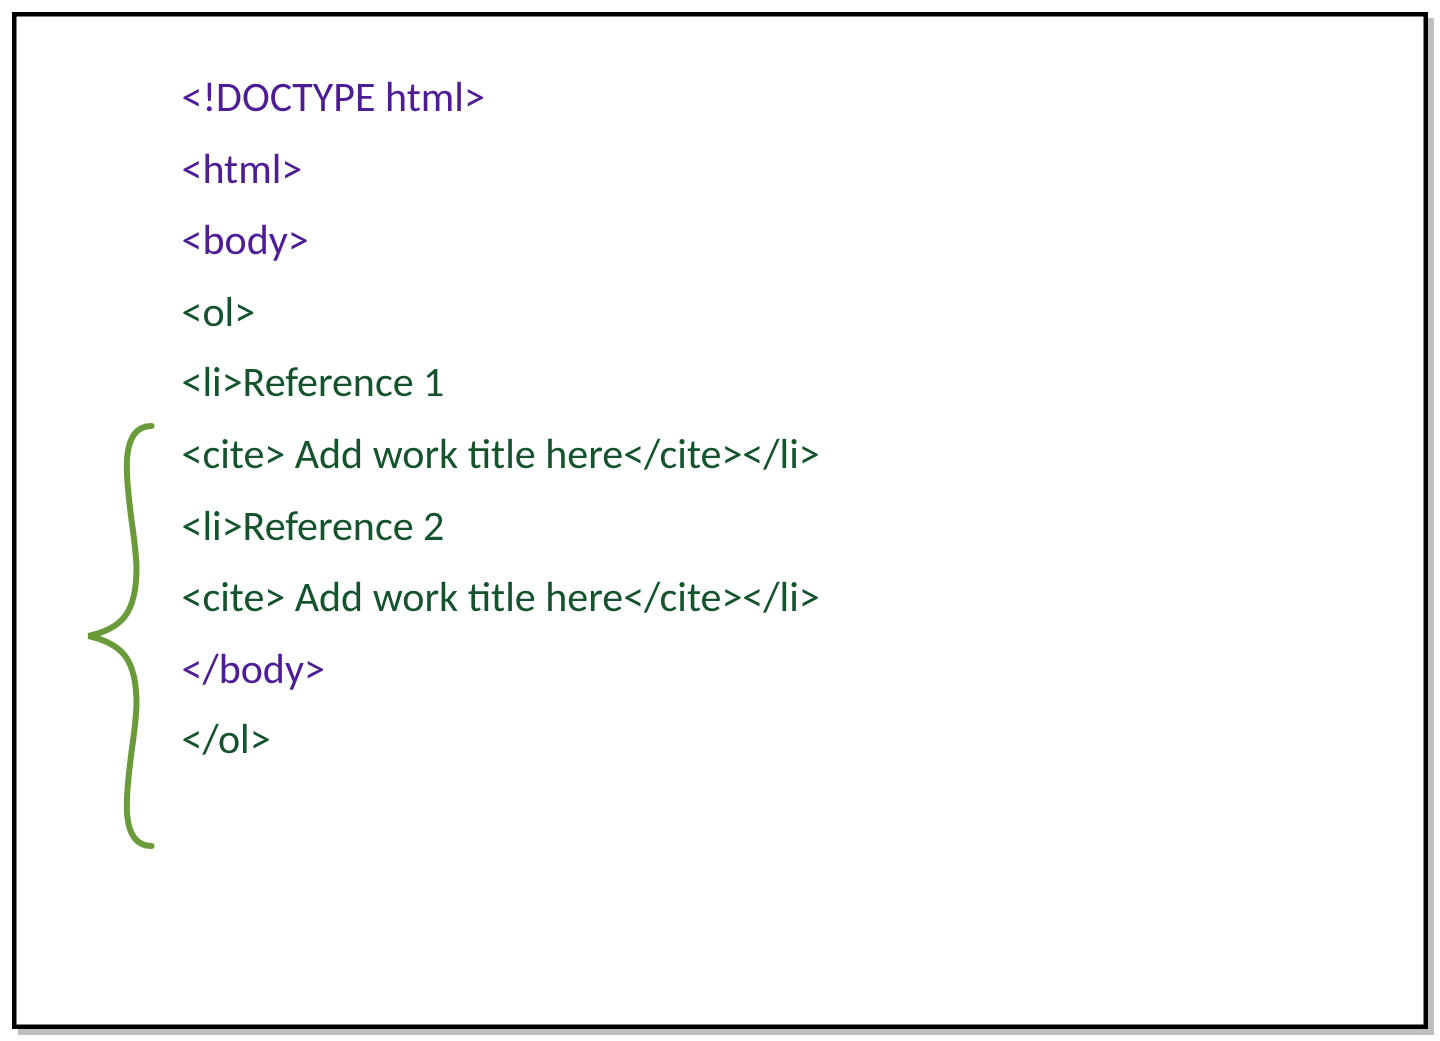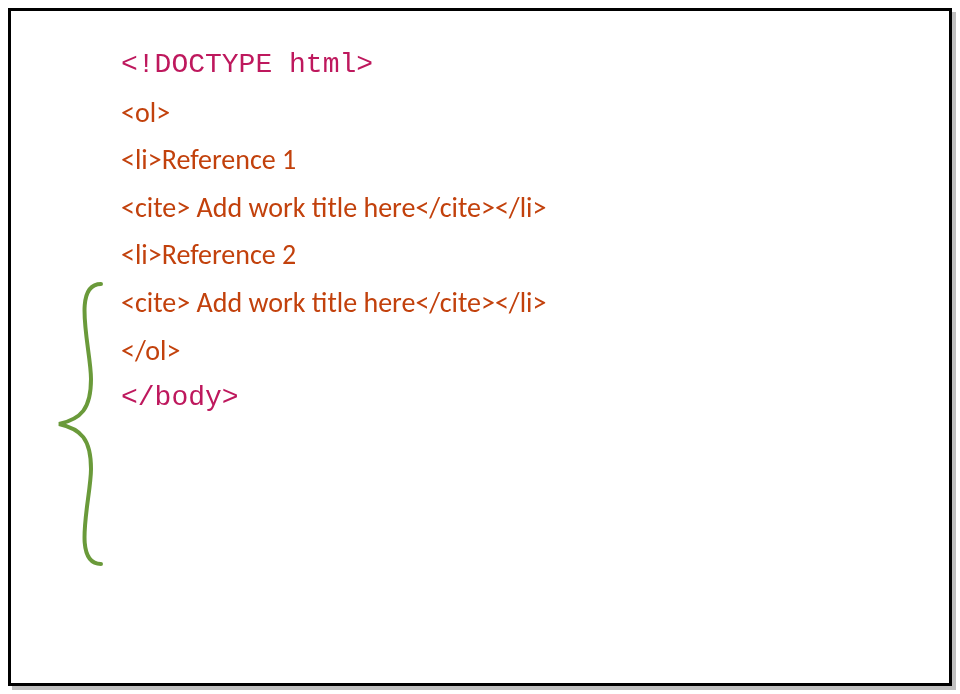--- a/index.html
+++ b/index.html
@@ -30,25 +30,24 @@
       position: relative;
       padding-left: 60px;
     }
     .line {
       font-size: 28px;
       line-height: 1.7;
       font-family: Calibri, "Segoe UI", Arial, sans-serif;
       white-space: nowrap;
     }
     .black {
-      color: #be185d;
-      font-family: Liberation Mono, monospace;
+      color: #4c1d95;
     }
     .green {
-      color: #c2410c;
+      color: #14532d;
     }
     .brace-svg {
       position: absolute;
       left: -10px;
       top: 238px;
       width: 60px;
       height: 290px;
     }
     .brace-svg path {
       stroke: #6a9a3a;
@@ -61,21 +60,23 @@
 <body>
 
 <div class="frame">
   <div class="code-content">
 
     <svg class="brace-svg" viewBox="0 0 60 290" preserveAspectRatio="none">
       <path d="M50 5 C20 5 40 70 40 100 C40 130 30 140 8 145 C30 150 40 160 40 190 C40 220 20 285 50 285"></path>
     </svg>
 
     <div class="line black">&lt;!DOCTYPE html&gt;</div>
+    <div class="line black">&lt;html&gt;</div>
+    <div class="line black">&lt;body&gt;</div>
     <div class="line green">&lt;ol&gt;</div>
     <div class="line green">&lt;li&gt;Reference 1</div>
     <div class="line green">&lt;cite&gt; Add work title here&lt;/cite&gt;&lt;/li&gt;</div>
     <div class="line green">&lt;li&gt;Reference 2</div>
     <div class="line green">&lt;cite&gt; Add work title here&lt;/cite&gt;&lt;/li&gt;</div>
+    <div class="line black">&lt;/body&gt;</div>
     <div class="line green">&lt;/ol&gt;</div>
-    <div class="line black">&lt;/body&gt;</div>
   </div>
 </div>
 
 </body></html>

